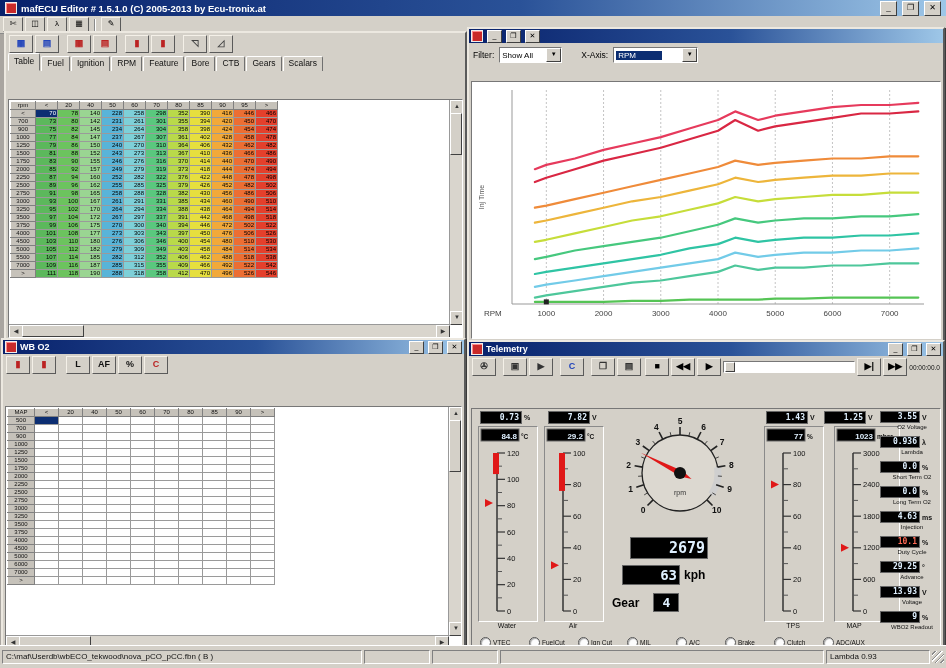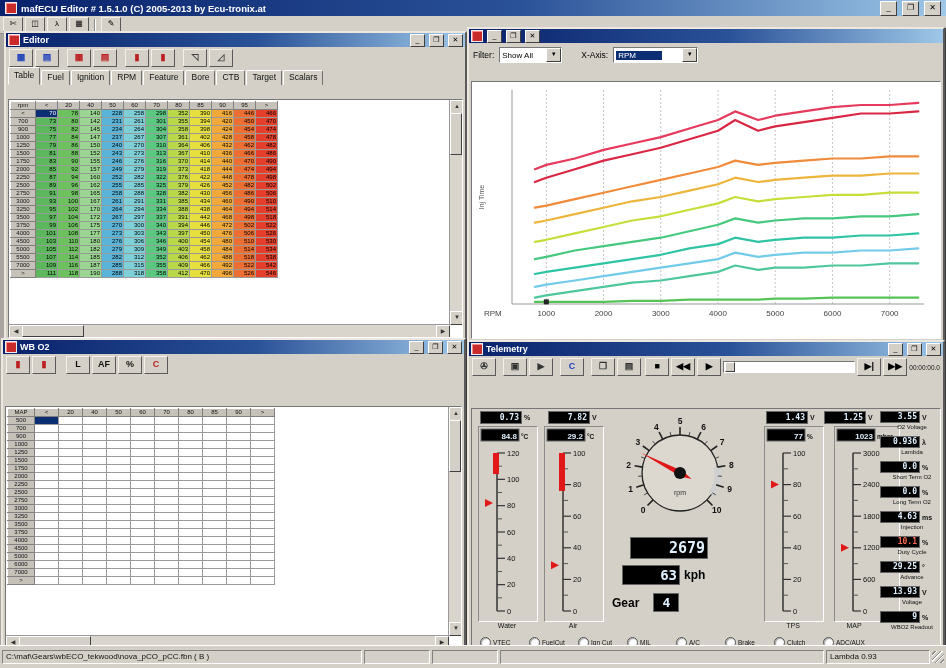--- a/index.html
+++ b/index.html
@@ -111,46 +111,39 @@
 <div id="main-toolbar">
     <div class="tbtn">✄</div>
     <div class="tbtn">◫</div>
     <div class="tbtn">λ</div>
     <div class="tbtn">▦</div>
     <div class="tsep"></div>
     <div class="tbtn">✎</div>
   </div>
 
 <div class="window" id="win-editor" style="left:4px;top:31px;width:459px;height:307px;">
-  <div class="titlebar">
-    <div class="wicon"></div>
-    <div class="ttext">Editor</div>
-    <div class="capbtn">_</div>
-    <div class="capbtn">❐</div>
-    <div class="capbtn">✕</div>
-  </div>
   <div class="wtoolbar" id="editor-toolbar">
       <div class="wbtn" style="color: rgb(34, 68, 187);">▦</div>
       <div class="wbtn" style="color: rgb(34, 68, 187); margin-right: 6px;">▤</div>
       <div class="wbtn" style="color: rgb(187, 34, 34);">▦</div>
       <div class="wbtn" style="color: rgb(187, 34, 34); margin-right: 6px;">▤</div>
       <div class="wbtn" style="color: rgb(187, 34, 34);">▮</div>
       <div class="wbtn" style="color: rgb(187, 34, 34); margin-right: 6px;">▮</div>
       <div class="wbtn" style="color: rgb(68, 68, 68);">◹</div>
       <div class="wbtn" style="color: rgb(68, 68, 68);">◿</div>
     </div>
   <div class="tabs" id="editor-tabs">
       <div class="tab active">Table</div>
       <div class="tab">Fuel</div>
       <div class="tab">Ignition</div>
       <div class="tab">RPM</div>
       <div class="tab">Feature</div>
       <div class="tab">Bore</div>
       <div class="tab">CTB</div>
-      <div class="tab">Target</div>
+      <div class="tab">Gears</div>
       <div class="tab">Scalars</div>
     </div>
   <div class="client" style="top:66px;">
     <div id="editor-table" style="position:absolute;left:1px;top:1px;">
         <table class="grid">
           <tbody>
             <tr>
               <th style="width:22px">rpm</th>
               <th style="width:19px">&lt;</th>
               <th style="width:19px">20</th>
@@ -1145,19 +1138,19 @@
         </div>
         <div class="ind" style="position:absolute;left:351px;top:228px;">
           <div class="radio"></div>
           <span>ADC/AUX</span>
         </div>
       </div>
   </div>
 </div>
 
 <div id="statusbar">
-  <div class="spanel" style="width:352px;">C:\maf\Gears\wbECO_tekwood\nova_pCO_pCC.fbn ( B )</div>
+  <div class="spanel" style="width:352px;">C:\maf\Userdb\wbECO_tekwood\nova_pCO_pCC.fbn ( B )</div>
   <div class="spanel" style="width:58px;"></div>
   <div class="spanel" style="width:58px;"></div>
   <div class="spanel" style="flex:1;"></div>
   <div class="spanel" style="width:96px;">Lambda 0.93</div>
   <div id="grip"></div>
 </div>
 
 </body></html>

